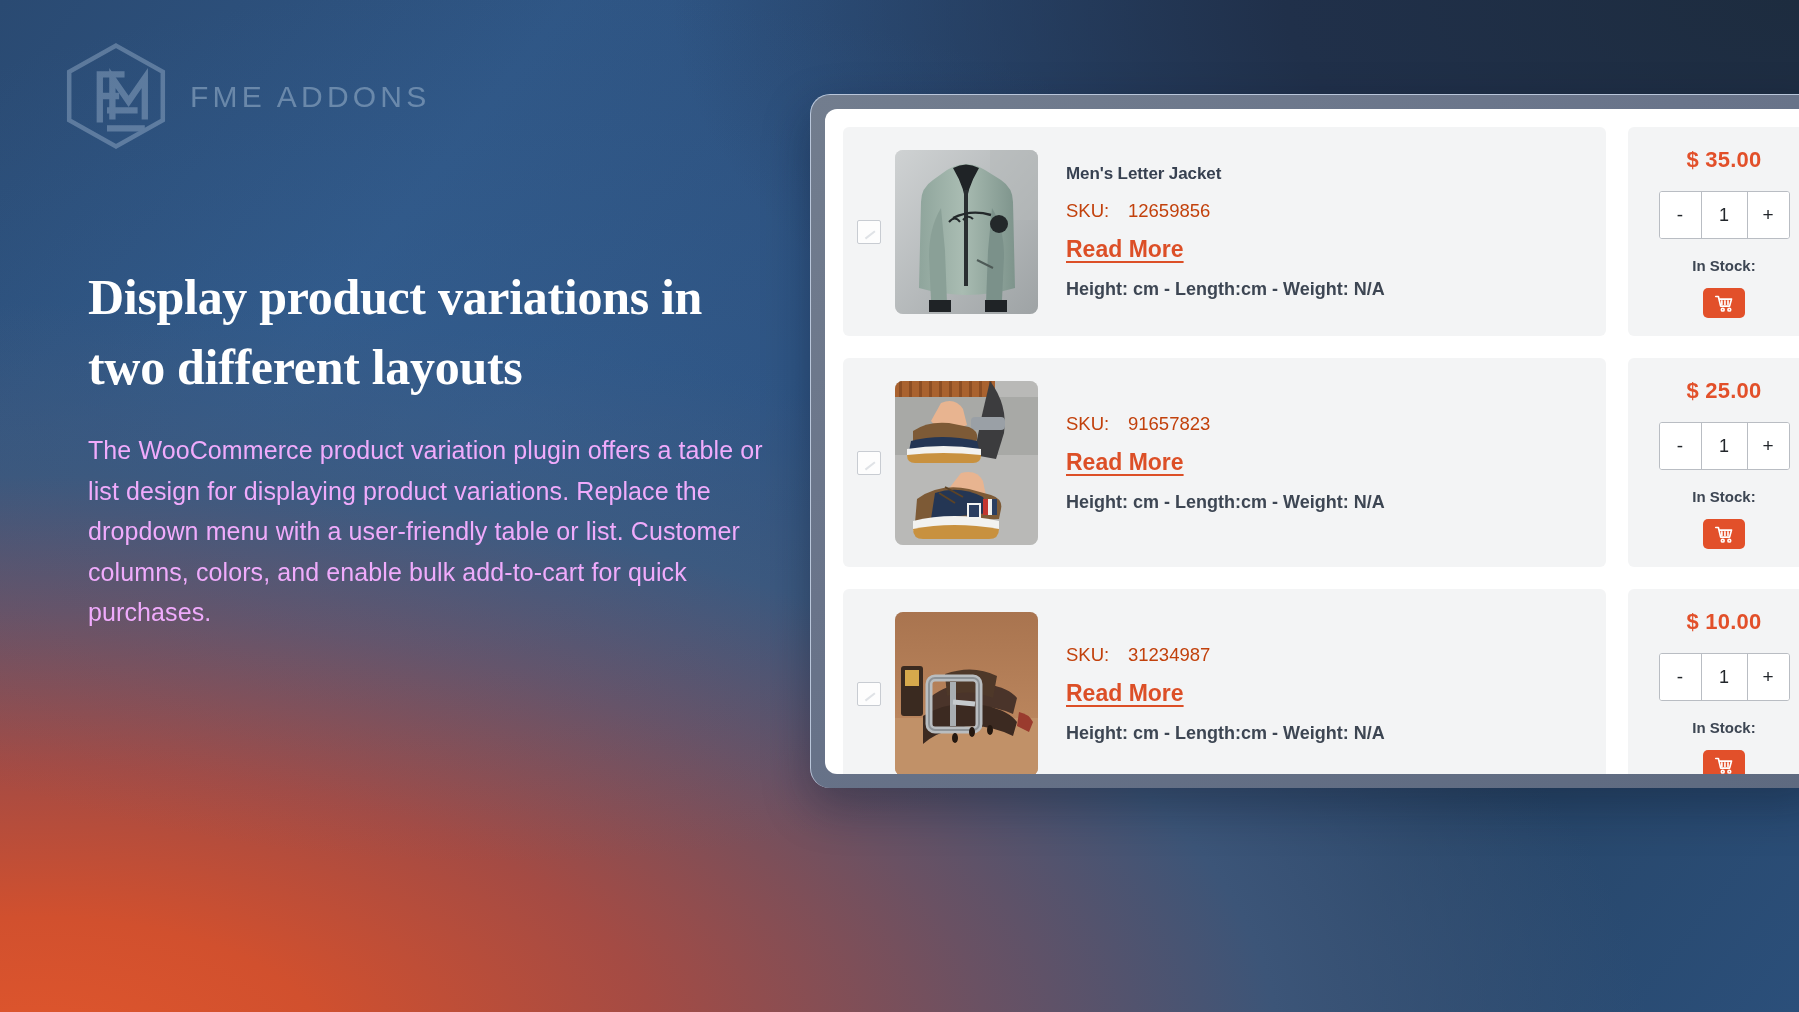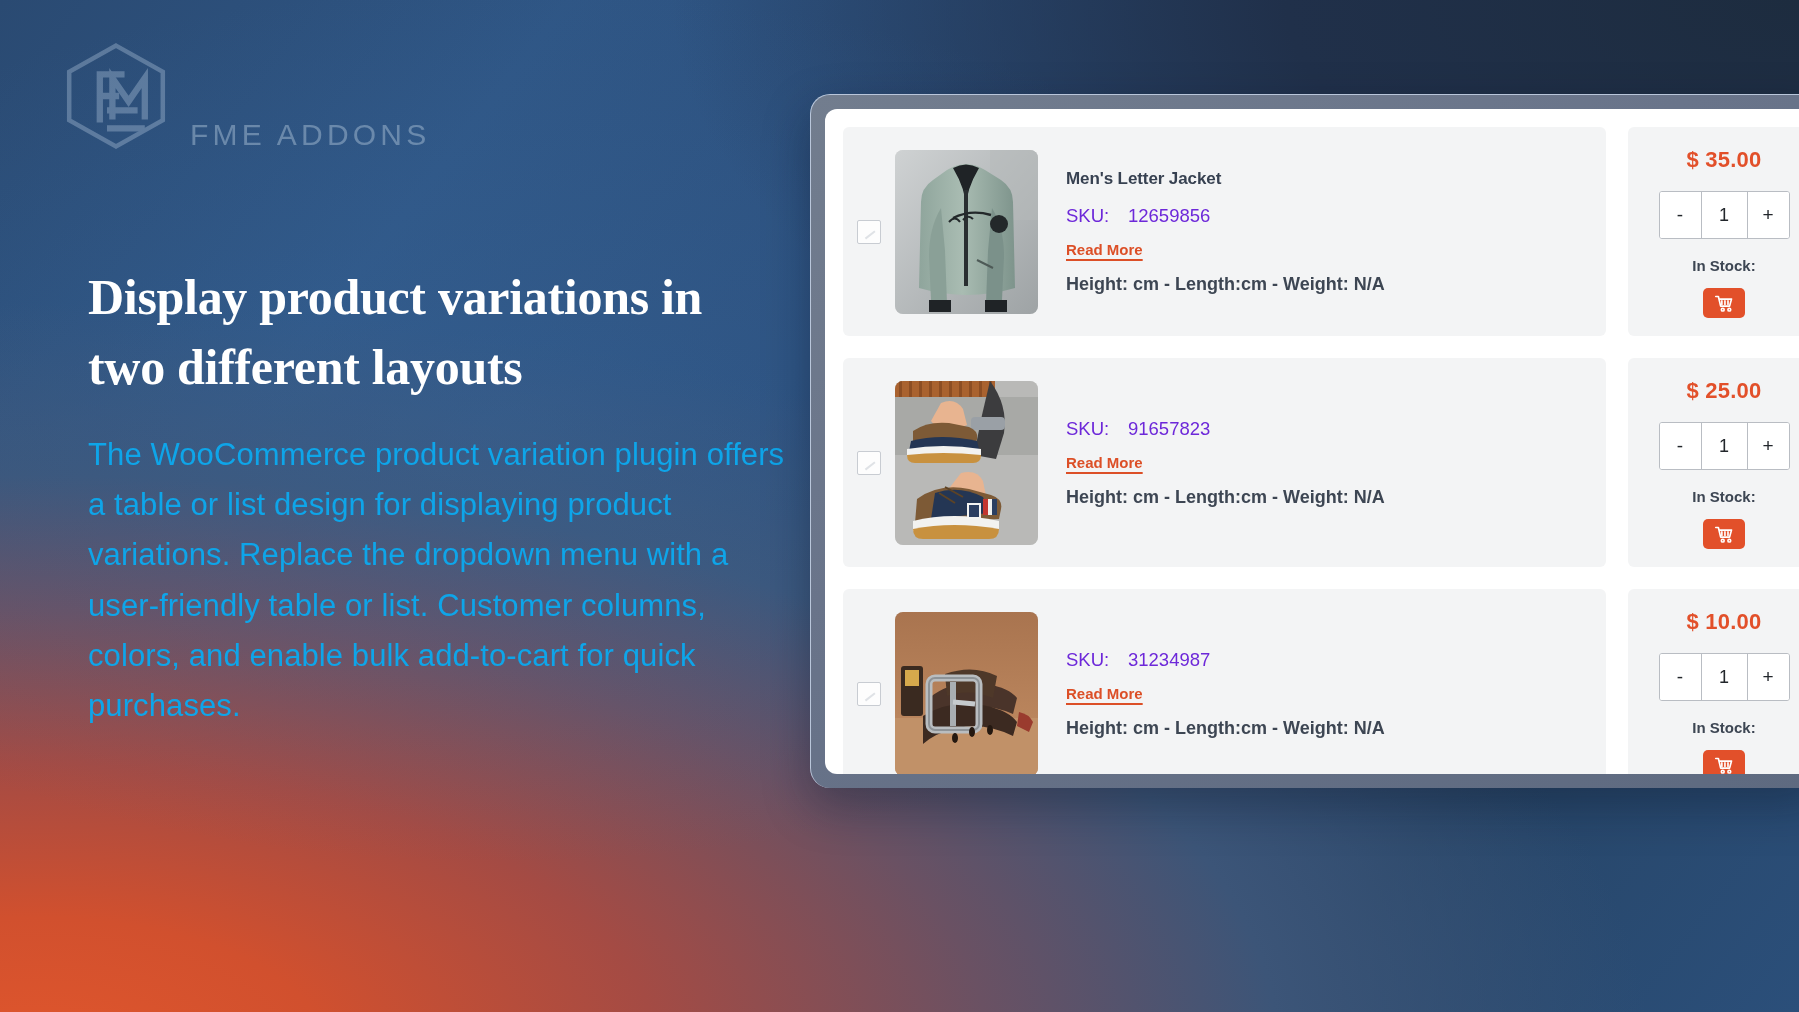--- a/index.html
+++ b/index.html
@@ -17,36 +17,36 @@
       radial-gradient(115% 95% at 2% 104%, #e0562c 0%, #d1502e 14%, #a44b44 30%, #6a5163 46%, #3c5578 60%, rgba(40,70,110,0) 78%),
       radial-gradient(95% 80% at 100% 0%, #1d2c3f 0%, #20304a 30%, rgba(32,48,74,0) 66%),
       linear-gradient(128deg, #2a4a72 0%, #2f5685 22%, #2c4f7c 42%, #29466e 62%, #274567 80%, #2b4f7a 100%);
   }
   .bg-soft {
     position:absolute; inset:0;
     background:radial-gradient(80% 70% at 28% 42%, rgba(60,110,165,.30) 0%, rgba(60,110,165,0) 62%);
   }
 
   
-  .logo { position:absolute; left:62px; top:42px; display:flex; align-items:flex-end; gap:20px; }
+  .logo { position:absolute; left:62px; top:42px; display:flex; align-items:center; gap:20px; }
   .logo-mark { width:108px; height:110px; opacity:.30; }
   .logo-text {
     font-size:30px; letter-spacing:4.2px; font-weight:400;
     color:#8fa9c4; opacity:.62;
   }
 
   
   .copy { position:absolute; left:88px; top:262px; width:700px; }
   .headline {
     color:#ffffff; font-size:50px; line-height:1.40; font-weight:700;
     letter-spacing:-.3px;
     font-family:Liberation Serif, serif;
   }
   .body-copy {
-    margin-top:28px; color:#0ea5e9; font-size:31px; line-height:1.62;
+    margin-top:28px; color:#f0abfc; font-size:25px; line-height:1.62;
     font-weight:400; letter-spacing:.1px;
   }
 
   
   .device {
     position:absolute; left:810px; top:94px; width:1010px; height:694px;
     background:linear-gradient(150deg,#727d8e 0%,#69748a 40%,#5e6a80 100%);
     border-radius:20px 0 0 20px;
     border-top:1.5px solid #b9c6da; border-left:1.5px solid #b9c6da;
     padding:14px 0 14px 14px;
@@ -77,25 +77,25 @@
   .thumb {
     width:143px; height:164px; border-radius:8px; flex:0 0 auto;
     overflow:hidden; position:relative; background:#d8d8d8;
   }
   .thumb svg { display:block; width:100%; height:100%; }
   .info { flex:1 1 auto; padding-left:14px; }
   .p-title {
     color:#374151; font-size:17px; font-weight:700; letter-spacing:-.1px;
     margin-bottom:16px;
   }
-  .p-sku { font-size:18.5px; color:#6d28d9; margin-bottom:14px; display:flex; }
+  .p-sku { font-size:18.5px; color:#c2410c; margin-bottom:14px; display:flex; }
   .p-sku .lbl { min-width:62px; }
   .p-sku .val { font-weight:400; }
   .p-read {
-    display:inline-block; color:#dc4f27; font-size:15px; font-weight:600;
+    display:inline-block; color:#dc4f27; font-size:23px; font-weight:600;
     text-decoration:underline; text-underline-offset:4px;
     text-decoration-thickness:1.6px; margin-bottom:16px;
   }
   .p-dims { font-size:18px; color:#3d4653; font-weight:600; }
 
   
   .panel {
     width:192px; flex:0 0 auto; background:#f3f4f5; border-radius:6px;
     display:flex; flex-direction:column; align-items:center;
     padding:20px 0 18px; gap:0;

